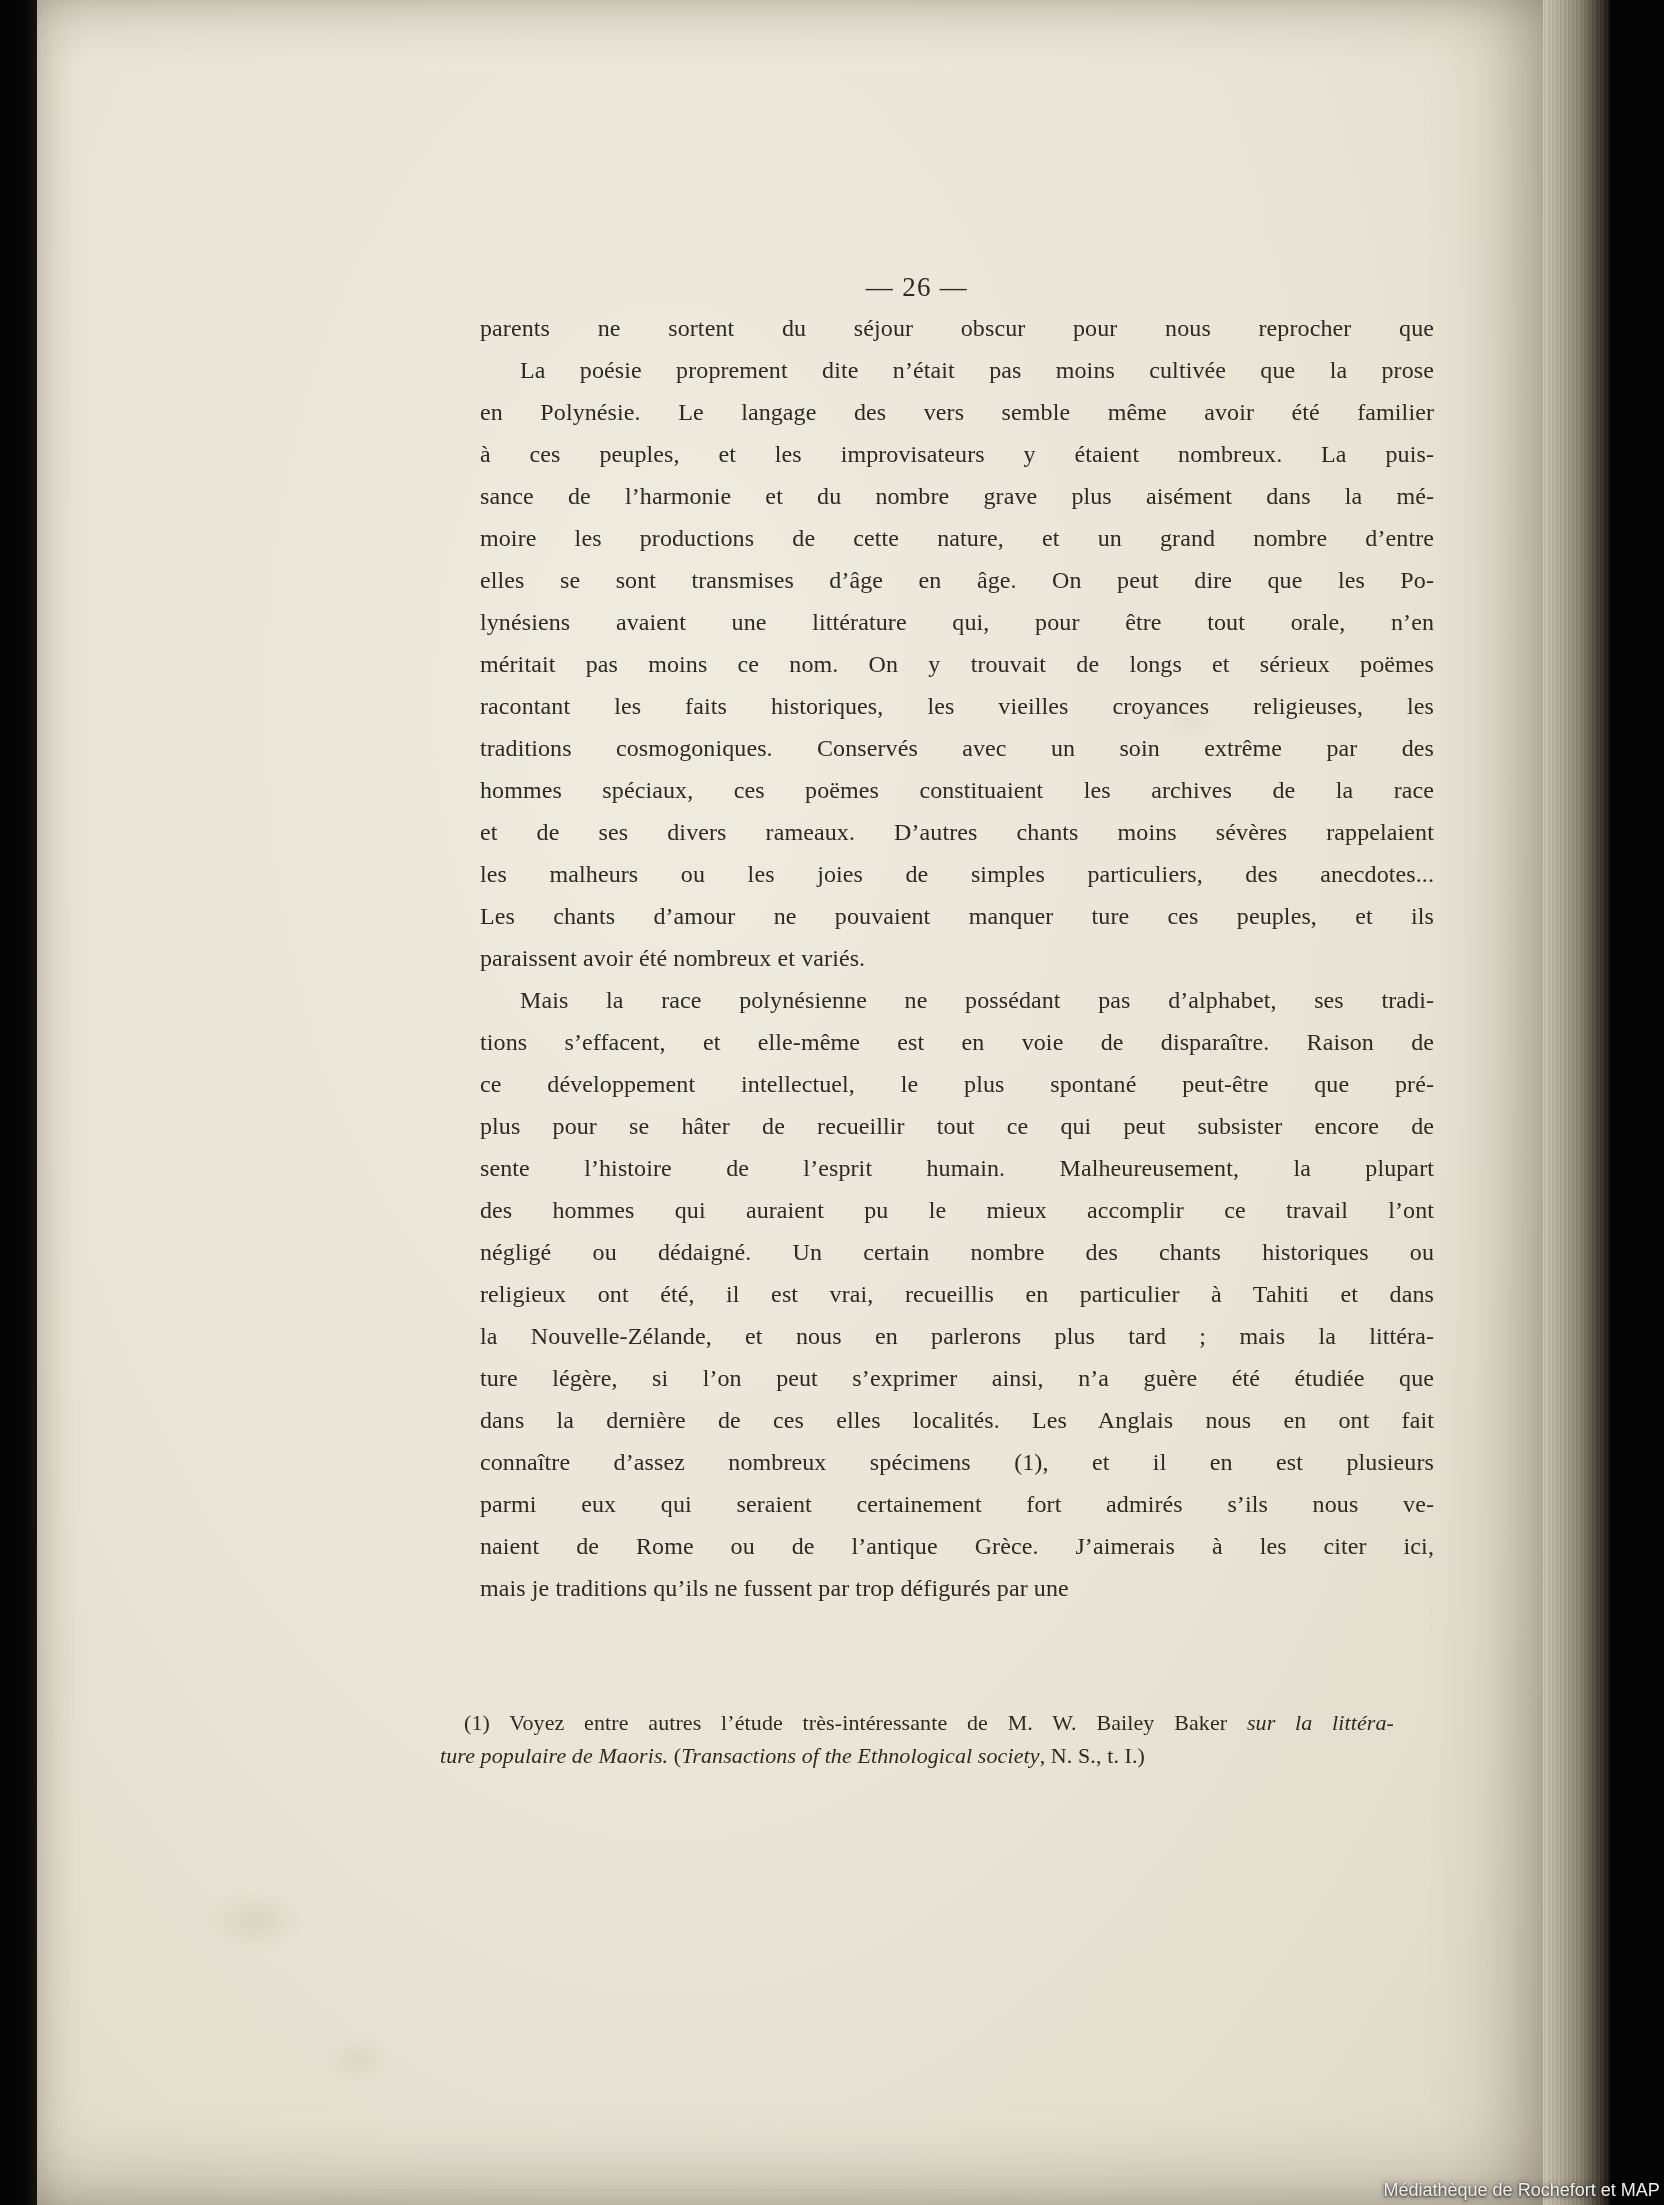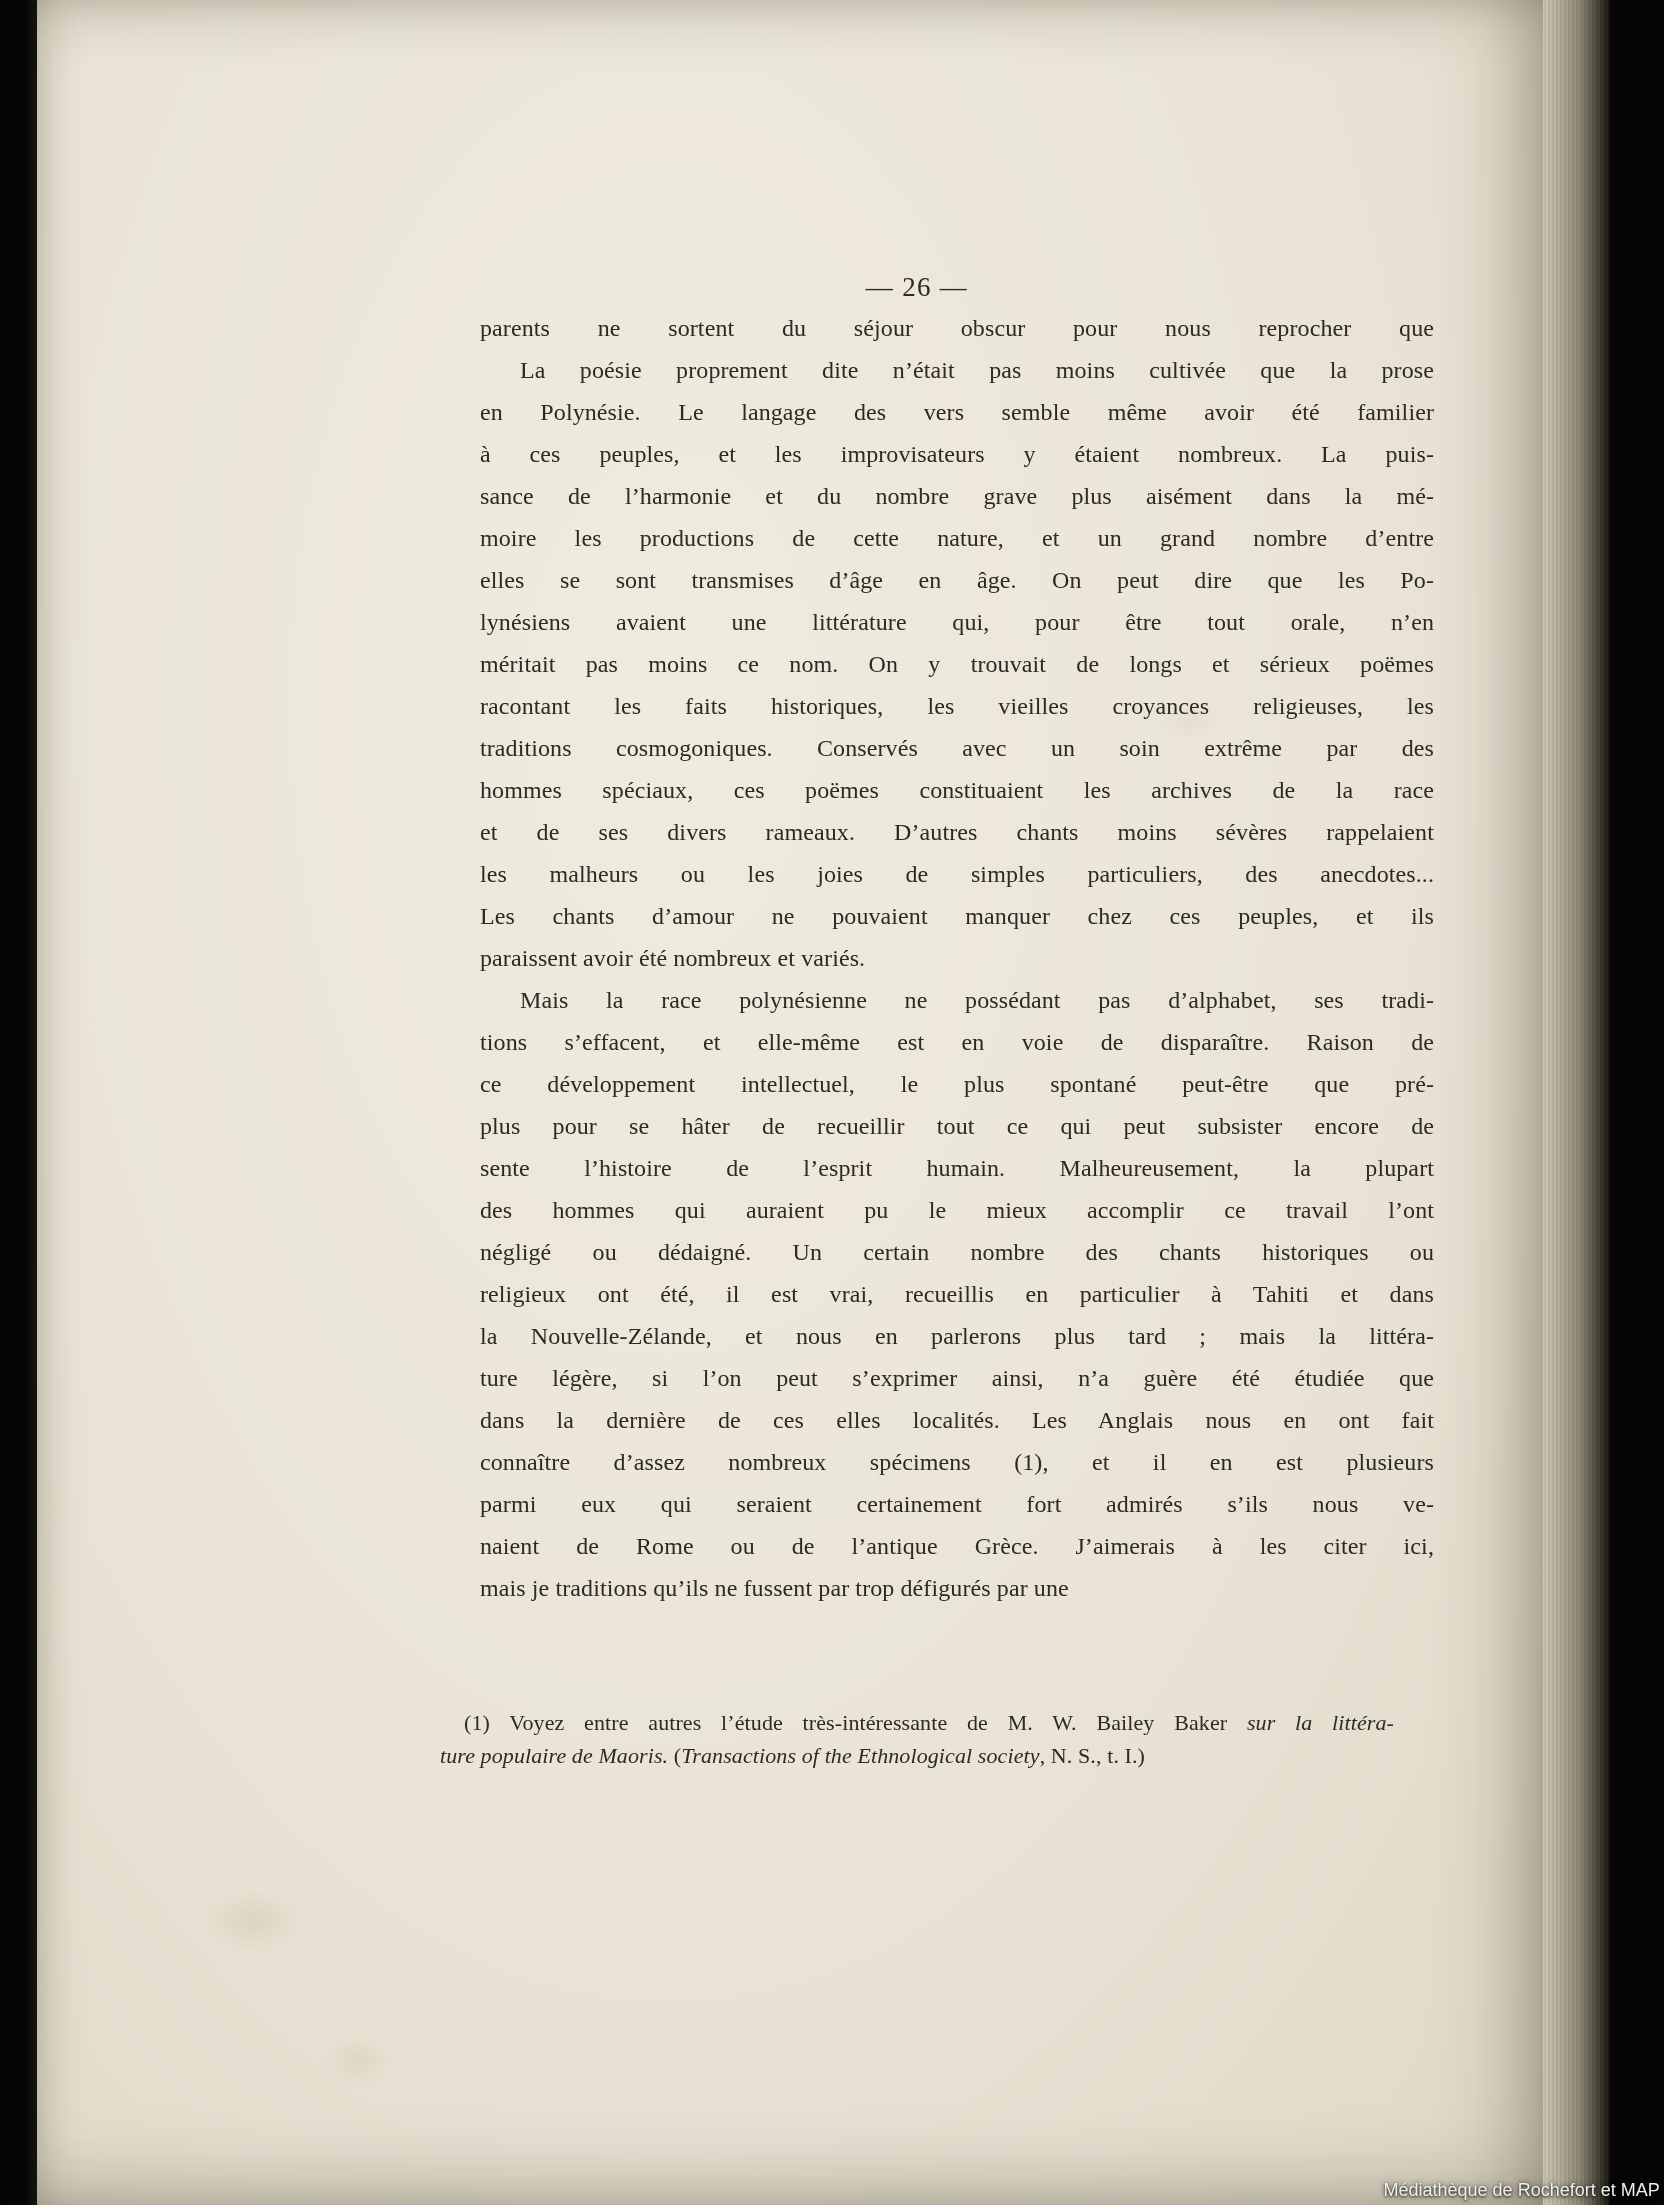--- a/index.html
+++ b/index.html
@@ -90,21 +90,21 @@
         <div class="line">sance de l’harmonie et du nombre grave plus aisément dans la mé-</div>
         <div class="line">moire les productions de cette nature, et un grand nombre d’entre</div>
         <div class="line">elles se sont transmises d’âge en âge. On peut dire que les Po-</div>
         <div class="line">lynésiens avaient une littérature qui, pour être tout orale, n’en</div>
         <div class="line">méritait pas moins ce nom. On y trouvait de longs et sérieux poëmes</div>
         <div class="line">racontant les faits historiques, les vieilles croyances religieuses, les</div>
         <div class="line">traditions cosmogoniques. Conservés avec un soin extrême par des</div>
         <div class="line">hommes spéciaux, ces poëmes constituaient les archives de la race</div>
         <div class="line">et de ses divers rameaux. D’autres chants moins sévères rappelaient</div>
         <div class="line">les malheurs ou les joies de simples particuliers, des anecdotes...</div>
-        <div class="line">Les chants d’amour ne pouvaient manquer chez ces peuples, et ils</div>
+        <div class="line">Les chants d’amour ne pouvaient manquer ture ces peuples, et ils</div>
         <div class="line last">paraissent avoir été nombreux et variés.</div>
         <div class="line indent">Mais la race polynésienne ne possédant pas d’alphabet, ses tradi-</div>
         <div class="line">tions s’effacent, et elle-même est en voie de disparaître. Raison de</div>
         <div class="line">ce développement intellectuel, le plus spontané peut-être que pré-</div>
         <div class="line">plus pour se hâter de recueillir tout ce qui peut subsister encore de</div>
         <div class="line">sente l’histoire de l’esprit humain. Malheureusement, la plupart</div>
         <div class="line">des hommes qui auraient pu le mieux accomplir ce travail l’ont</div>
         <div class="line">négligé ou dédaigné. Un certain nombre des chants historiques ou</div>
         <div class="line">religieux ont été, il est vrai, recueillis en particulier à Tahiti et dans</div>
         <div class="line">la Nouvelle-Zélande, et nous en parlerons plus tard ; mais la littéra-</div>

